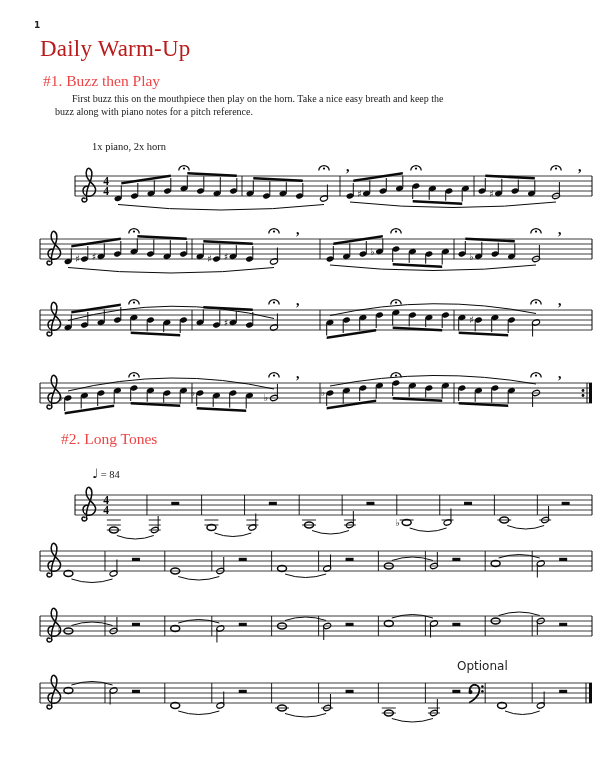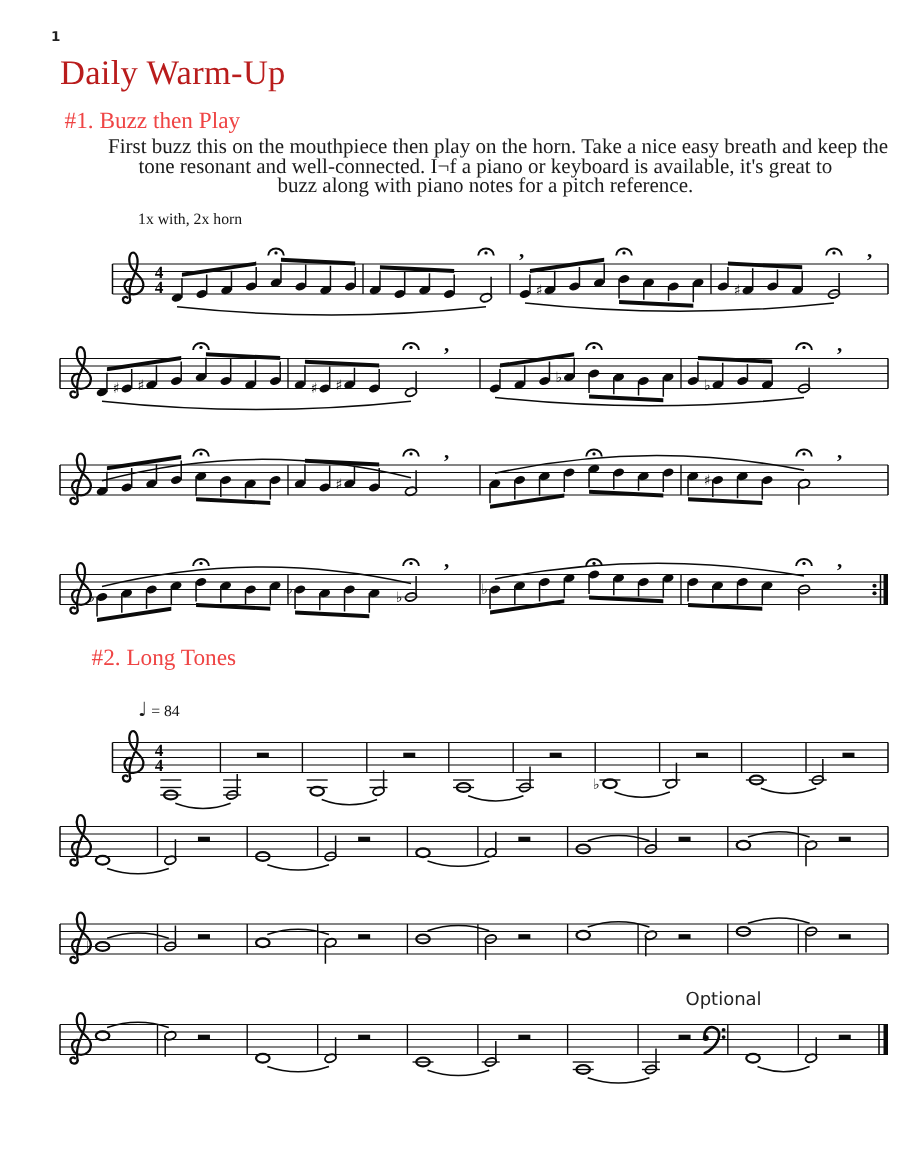--- a/index.html
+++ b/index.html
@@ -5,46 +5,45 @@
   html,body{margin:0;padding:0;background:#e8e8e8;}
   .page{
     position:relative; width:600px; height:776px; background:#ffffff;
     font-family:"Liberation Serif","DejaVu Serif",serif; color:#111;
     overflow:hidden; margin:0 auto;
   }
   .abs{position:absolute; white-space:nowrap;}
   .pagenum{font-family:"DejaVu Sans","Liberation Sans",sans-serif; font-size:9px; font-weight:bold; color:#222;}
   .title{font-size:23px; letter-spacing:0.2px; color:#b91c1c;}
   .h2{font-size:15.5px; color:#ef4444;}
-  .para{font-size:14px; line-height:13.2px; color:#1b1b1b;text-align:center;}
+  .para{font-size:10px; line-height:13.2px; color:#1b1b1b;}
   .para .indent{padding-left:17px;}
   .stafflabel{font-size:10.5px; color:#151515;}
   .tempo{font-size:10.5px; color:#151515;}
   .tempo .glyph{font-family:"DejaVu Sans",sans-serif; font-size:13px;}
   .optional{font-family:"DejaVu Sans","Liberation Sans",sans-serif; font-size:12px; color:#222;}
   svg.music{position:absolute; left:0; top:0;}
 </style>
 </head>
 <body>
 
 <div class="page">
 
   <div class="abs pagenum" style="left:34px; top:20px;">1</div>
 
   <div class="abs title" style="left:40px; top:36px;">Daily Warm-Up</div>
 
   <div class="abs h2" style="left:43px; top:72px;">#1. Buzz then Play</div>
 
   <div class="abs para" style="left:55px; top:92px;">
     <div class="indent">First buzz this on the mouthpiece then play on the horn. Take a nice easy breath and keep the</div>
-    <div>tone resonant and well-connected. I¬f a piano or keyboard is available, it's great to</div>
     <div>buzz along with piano notes for a pitch reference.</div>
   </div>
 
-  <div class="abs stafflabel" style="left:92px; top:141px;">1x with, 2x horn</div>
+  <div class="abs stafflabel" style="left:92px; top:141px;">1x piano, 2x horn</div>
 
   <div class="abs h2" style="left:44px; top:430px;margin-left:17px;">#2. Long Tones</div>
 
 
   <div class="abs tempo" style="left:92px; top:466px;">
     <span class="glyph">♩</span>
     <span>= 84</span>
   </div>
 
   <div class="abs optional" style="left:457px; top:659px;">Optional</div>

